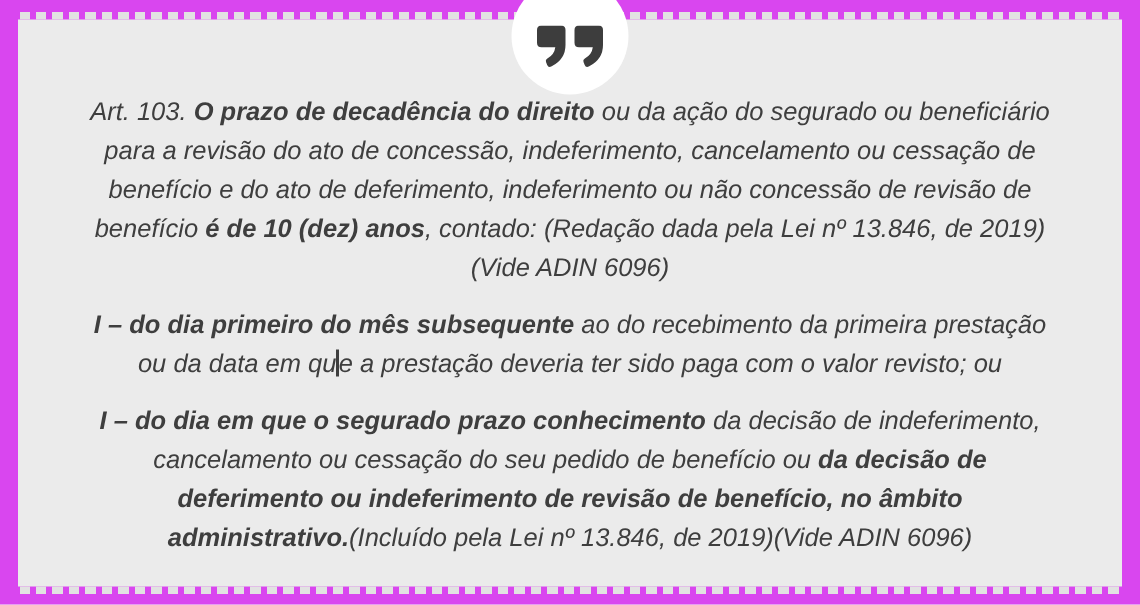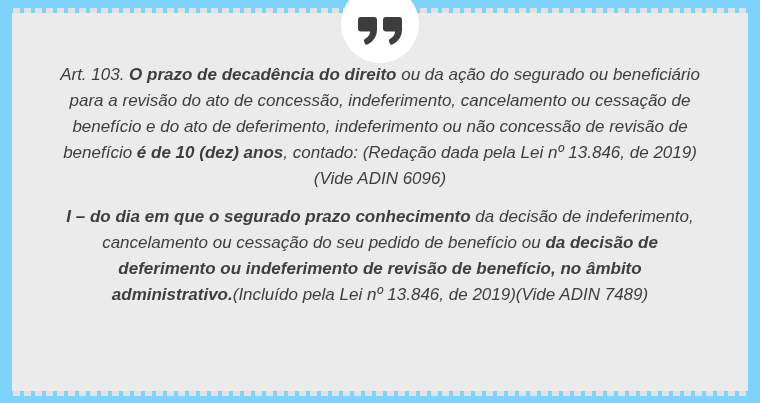--- a/index.html
+++ b/index.html
@@ -12,21 +12,21 @@
   }
   * { margin: 0; padding: 0; box-sizing: border-box; }
   body {
     background: #ffffff;
     font-family: "Liberation Sans", "DejaVu Sans", sans-serif;
   }
   .page {
     position: relative;
     width: 760px;
     height: 403px;
-    background: #7dd3fc;
+    background: #d946ef;
     overflow: hidden;
   }
   .quote-panel {
     position: absolute;
     left: 12px;
     right: 12px;
     top: 13px;
     height: 378px;
     background: var(--panel-bg);
     padding: 49px 44px 0 44px;
@@ -92,16 +92,17 @@
       <span>
         <svg width="44" height="29" viewBox="0 0 44 29" aria-hidden="true">
           <path d="M3 0 H16 Q19 0 19 3 V13 Q19 22.5 9.8 27.2 Q7.6 28.4 6.8 26.4 L6 24.3 Q5.4 22.8 6.9 22 Q11.6 19.4 12.2 14.5 H3 Q0 14.5 0 11.5 V3 Q0 0 3 0 Z"></path>
           <path d="M28 0 H41 Q44 0 44 3 V13 Q44 22.5 34.8 27.2 Q32.6 28.4 31.8 26.4 L31 24.3 Q30.4 22.8 31.9 22 Q36.6 19.4 37.2 14.5 H28 Q25 14.5 25 11.5 V3 Q25 0 28 0 Z"></path>
         </svg>
       </span>
     </div>
 
     <blockquote class="quote-text">
         <p><span>Art. 103. </span><strong>O prazo de decadência do direito</strong><span> ou da ação do segurado ou beneficiário para a revisão do ato de concessão, indeferimento, cancelamento ou cessação de benefício e do ato de deferimento, indeferimento ou não concessão de revisão de benefício </span><strong>é de 10 (dez) anos</strong><span>, contado: (Redação dada pela Lei nº 13.846, de 2019) (Vide ADIN 6096)</span></p>
-        <p><strong>I – do dia em que o segurado prazo conhecimento</strong><span> da decisão de indeferimento, cancelamento ou cessação do seu pedido de benefício ou </span><strong>da decisão de deferimento ou indeferimento de revisão de benefício, no âmbito administrativo.</strong><span>(Incluído pela Lei nº 13.846, de 2019)(Vide ADIN 7489)</span></p>
+        <p><strong>I – do dia primeiro do mês subsequente</strong><span> ao do recebimento da primeira prestação ou da data em qu</span><span class="caret"></span><span>e a prestação deveria ter sido paga com o valor revisto; ou</span></p>
+        <p><strong>I – do dia em que o segurado prazo conhecimento</strong><span> da decisão de indeferimento, cancelamento ou cessação do seu pedido de benefício ou </span><strong>da decisão de deferimento ou indeferimento de revisão de benefício, no âmbito administrativo.</strong><span>(Incluído pela Lei nº 13.846, de 2019)(Vide ADIN 6096)</span></p>
       </blockquote>
   </div>
 </div>
 
 </body></html>

